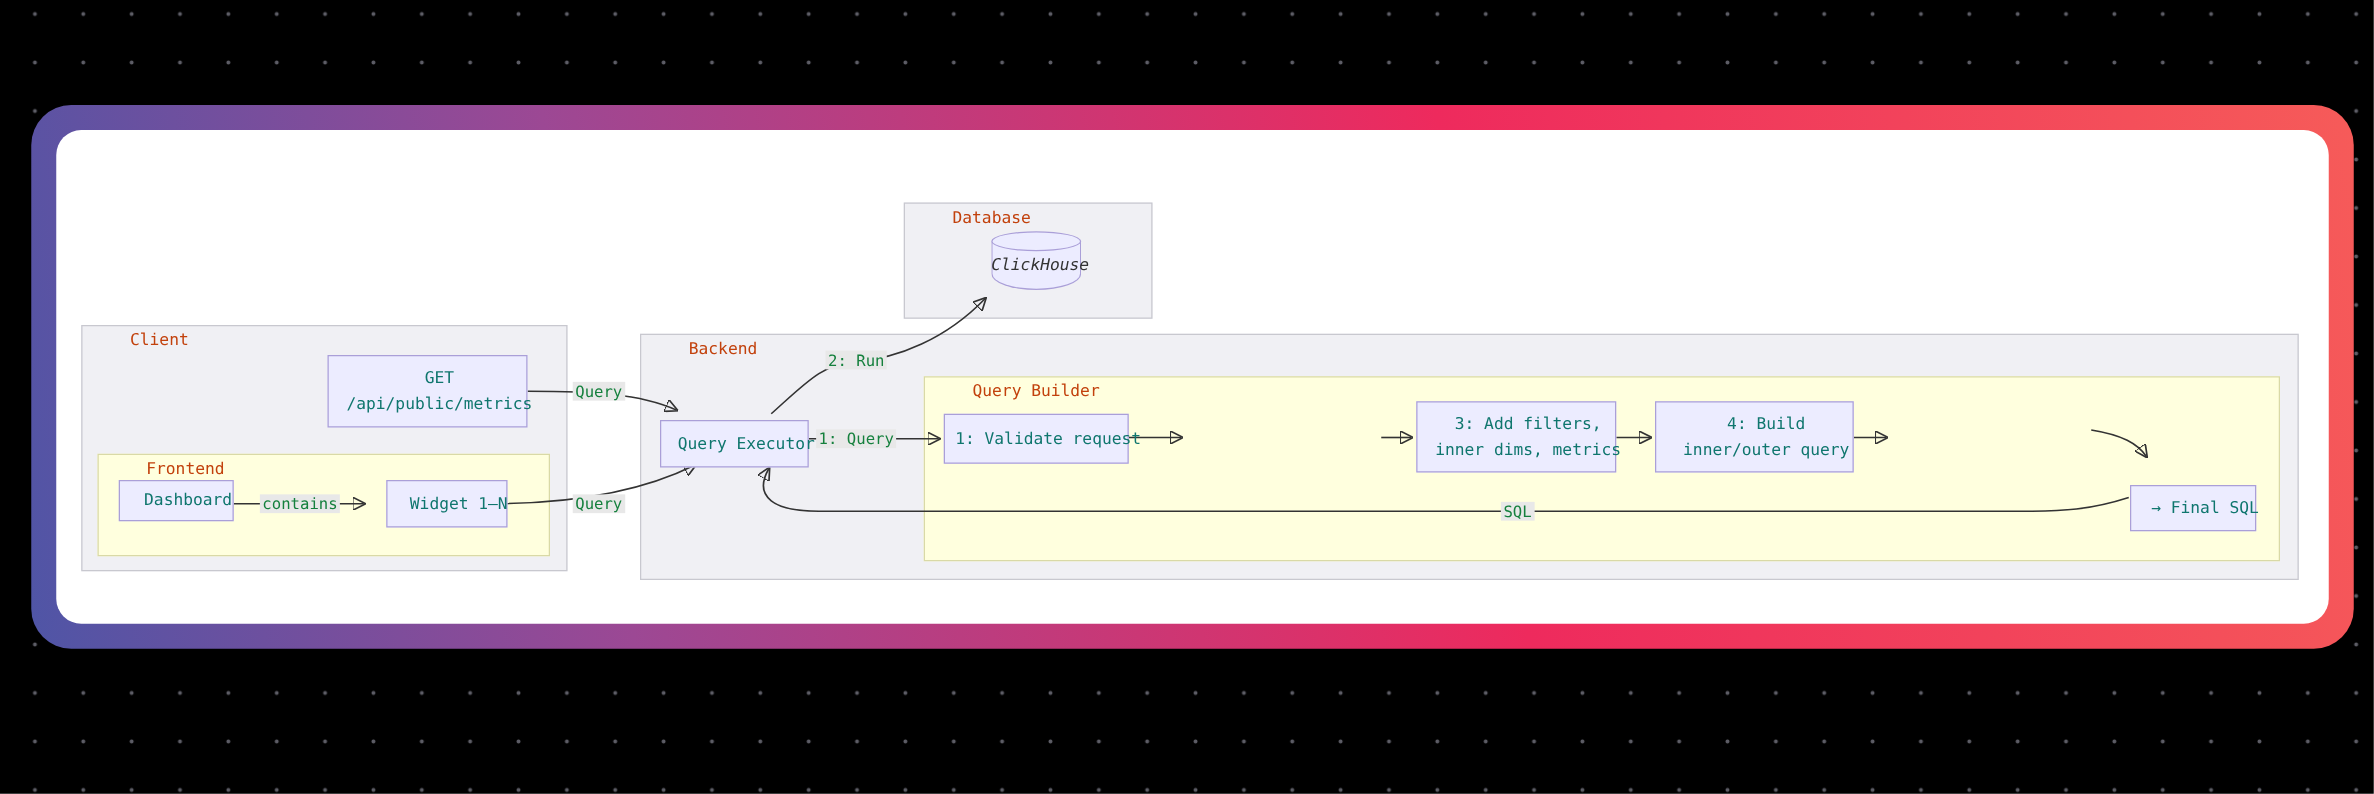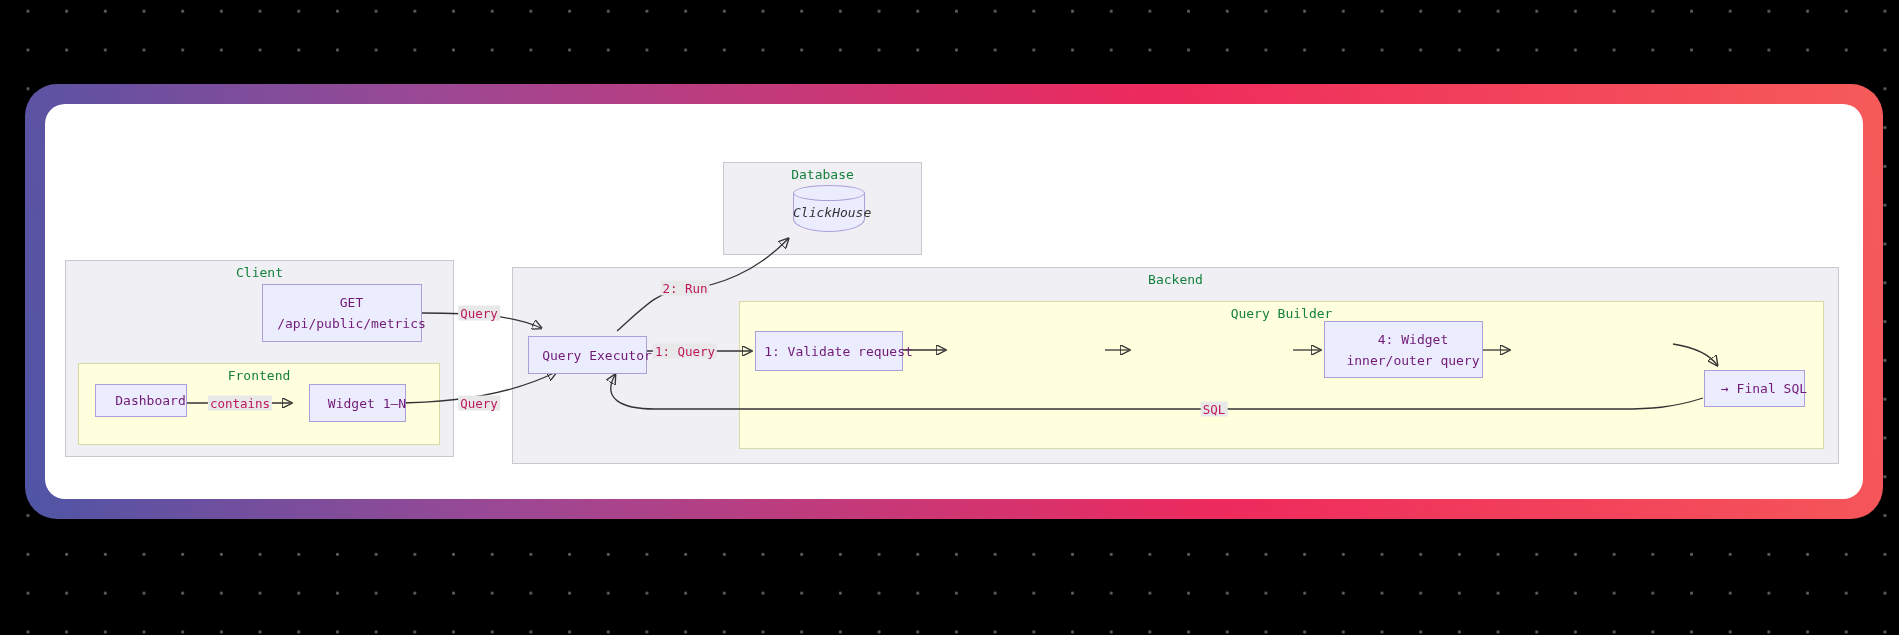--- a/index.html
+++ b/index.html
@@ -27,37 +27,37 @@
     position:absolute;
     background:#f0f0f4;
     border:1px solid #c8c8cf;
   }
   .cluster.yellow{
     background:#FFFFDE;
     border:1px solid #d9d9a6;
   }
   .cluster-label{
     position:absolute;top:4px;left:0;width:100%;
-    text-align:center;font-size:13px;color:#15803d;white-space:nowrap;
+    font-size:13px;color:#c2410c;white-space:nowrap;padding-left:38px;
   }
   .node{
     position:absolute;
     background:#ECECFF;
     border:1.3px solid #aa9fd8;
-    color:#701a75;font-size:13px;
+    color:#0f766e;font-size:13px;
     display:flex;flex-direction:column;align-items:center;justify-content:center;
     line-height:21px;white-space:nowrap;text-align:center;
     box-sizing:border-box;
     padding-left:19px;
   }
   .edges{position:absolute;left:0;top:0;pointer-events:none;}
   .edges path{stroke:#333333;stroke-width:1.3;fill:none;}
   .edge-label{
     position:absolute;transform:translate(-50%,-50%);
-    background:#e8e8e8;color:#be185d;font-size:12.5px;
+    background:#e8e8e8;color:#15803d;font-size:12.5px;
     padding:0 2px;white-space:nowrap;line-height:15px;
   }
   .cylinder{position:absolute;left:793px;top:185px;width:72px;height:48px;font-style:italic;}
   .cyl-body{
     position:absolute;left:0;top:8px;width:72px;height:39px;
     background:#ECECFF;border:1.3px solid #aa9fd8;border-top:none;
     border-radius:0 0 50% 50% / 0 0 13px 13px;box-sizing:border-box;
   }
   .cyl-top{
     position:absolute;left:0;top:0;width:72px;height:16px;
@@ -121,25 +121,29 @@
   </div>
   <div class="node" style="left:309px;top:384px;width:97px;height:38px">
     <span>Widget 1–N</span>
   </div>
   <div class="node" style="left:528px;top:336px;width:119px;height:38px">
     <span>Query Executor</span>
   </div>
   <div class="node" style="left:755px;top:331px;width:148px;height:40px">
     <span>1: Validate request</span>
   </div>
+  <div class="node" style="left:1133px;top:321px;width:160px;height:57px">
+    <span>3: Add filters,</span>
+    <span>inner dims, metrics</span>
+  </div>
   <div class="node" style="left:1324px;top:321px;width:159px;height:57px">
-    <span>4: Widget</span>
+    <span>4: Build</span>
     <span>inner/outer query</span>
   </div>
-  <div class="node" style="left:1704px;top:370px;width:101px;height:37px">
+  <div class="node" style="left:1704px;top:388px;width:101px;height:37px">
     <span>→ Final SQL</span>
   </div>
 
   <div class="cylinder">
     <div class="cyl-body"></div>
     <div class="cyl-top"></div>
     <div class="cyl-label">ClickHouse</div>
   </div>
 
   <div class="edge-label" style="left:479px;top:313px">Query</div>

